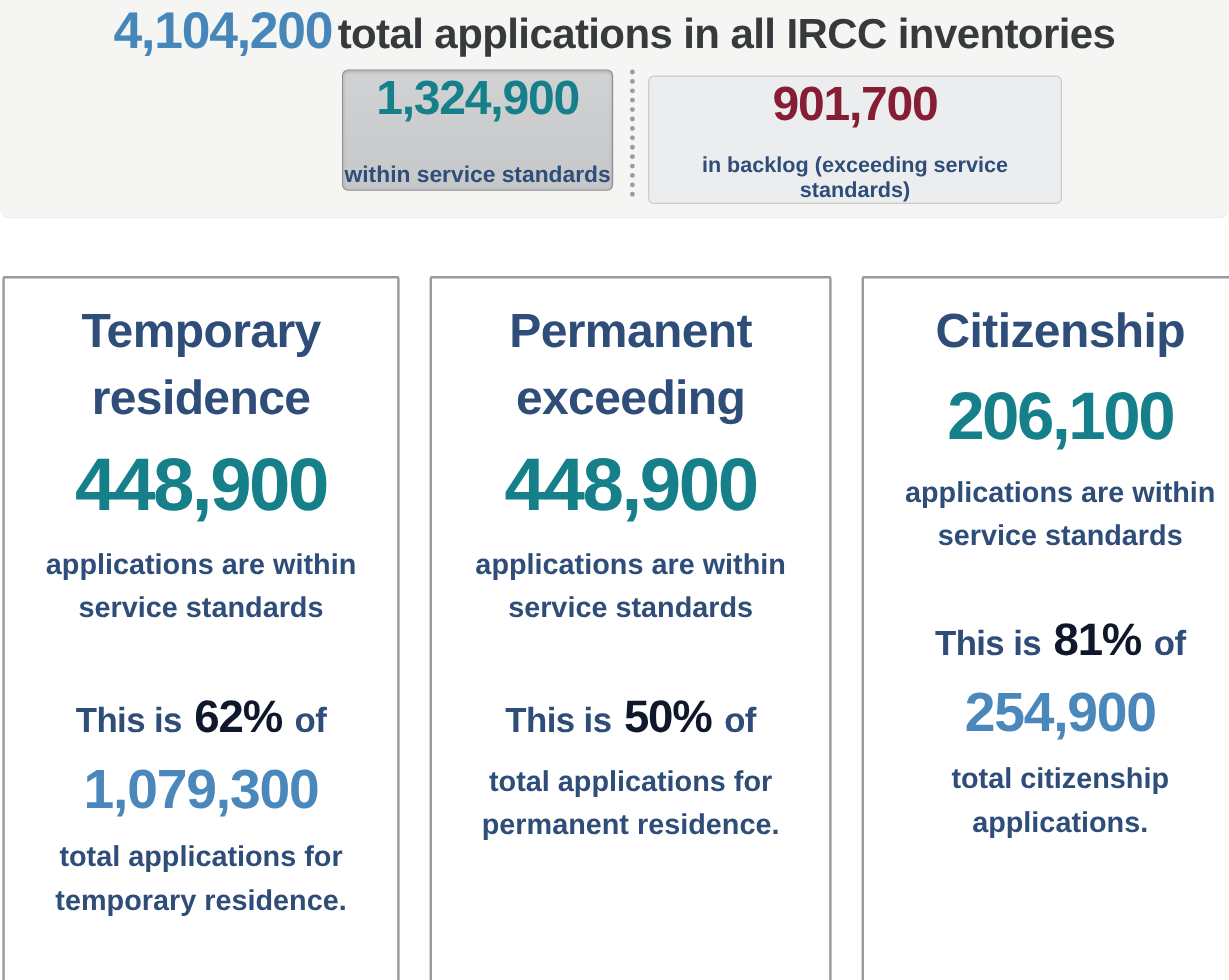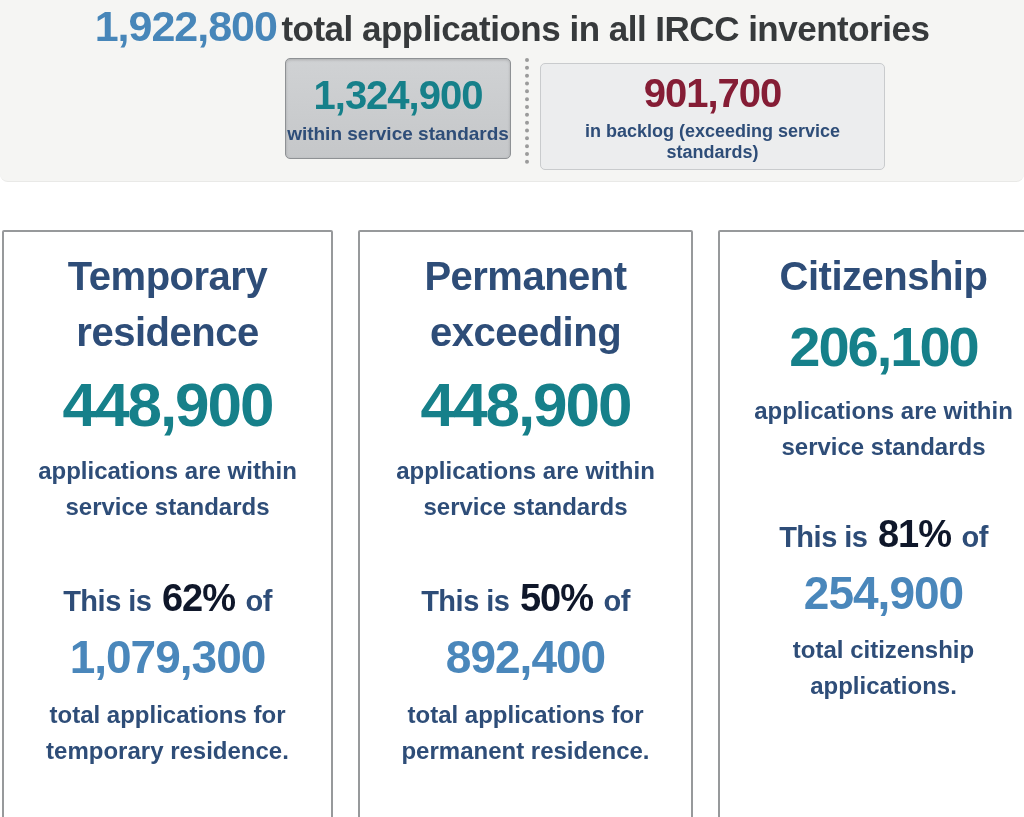--- a/index.html
+++ b/index.html
@@ -37,21 +37,21 @@
   .hero-text {
     font-size: 35px;
     color: #373a3c;
     letter-spacing: -0.5px;
   }
   .box {
     position: absolute;
     display: flex;
     flex-direction: column;
     align-items: center;
-    justify-content: center;
+    justify-content: space-between;
     border-radius: 5px;
     text-align: center;
   }
   .box-within {
     left: 285px; top: 58px;
     width: 224px; height: 99px;
     background: linear-gradient(#d0d2d4, #c5c7c9);
     border: 1px solid #8e9194;
     box-shadow: inset 0 1px 3px rgba(0,0,0,0.18);
   }
@@ -148,21 +148,21 @@
     line-height: 1.5;
     color: #2e4d78;
     padding: 0 14px;
   }
 </style>
 </head>
 <body>
 
 <div class="hero">
   <div class="hero-title">
-    <span class="hero-num">1,922,800</span>
+    <span class="hero-num">4,104,200</span>
     <span class="hero-text">total applications in all IRCC inventories</span>
   </div>
 
   <div class="box box-within">
     <div class="box-num teal">1,324,900</div>
     <div class="box-label">within service standards</div>
   </div>
 
   <div class="dotted-divider"></div>
 
@@ -187,21 +187,20 @@
 
 <section class="card card-2">
   <div class="card-title">Permanent exceeding</div>
   <div class="card-big-num">448,900</div>
   <div class="card-within-label">applications are within service standards</div>
   <div class="pct-row">
     <span class="pct-side">This is</span>
     <span class="pct-value">50%</span>
     <span class="pct-side">of</span>
   </div>
-  <div class="card-total-num">892,400</div>
   <div class="card-total-label">total applications for permanent residence.</div>
 </section>
 
 <section class="card card-3">
   <div class="card-title">Citizenship</div>
   <div class="card-big-num">206,100</div>
   <div class="card-within-label">applications are within service standards</div>
   <div class="pct-row">
     <span class="pct-side">This is</span>
     <span class="pct-value">81%</span>

